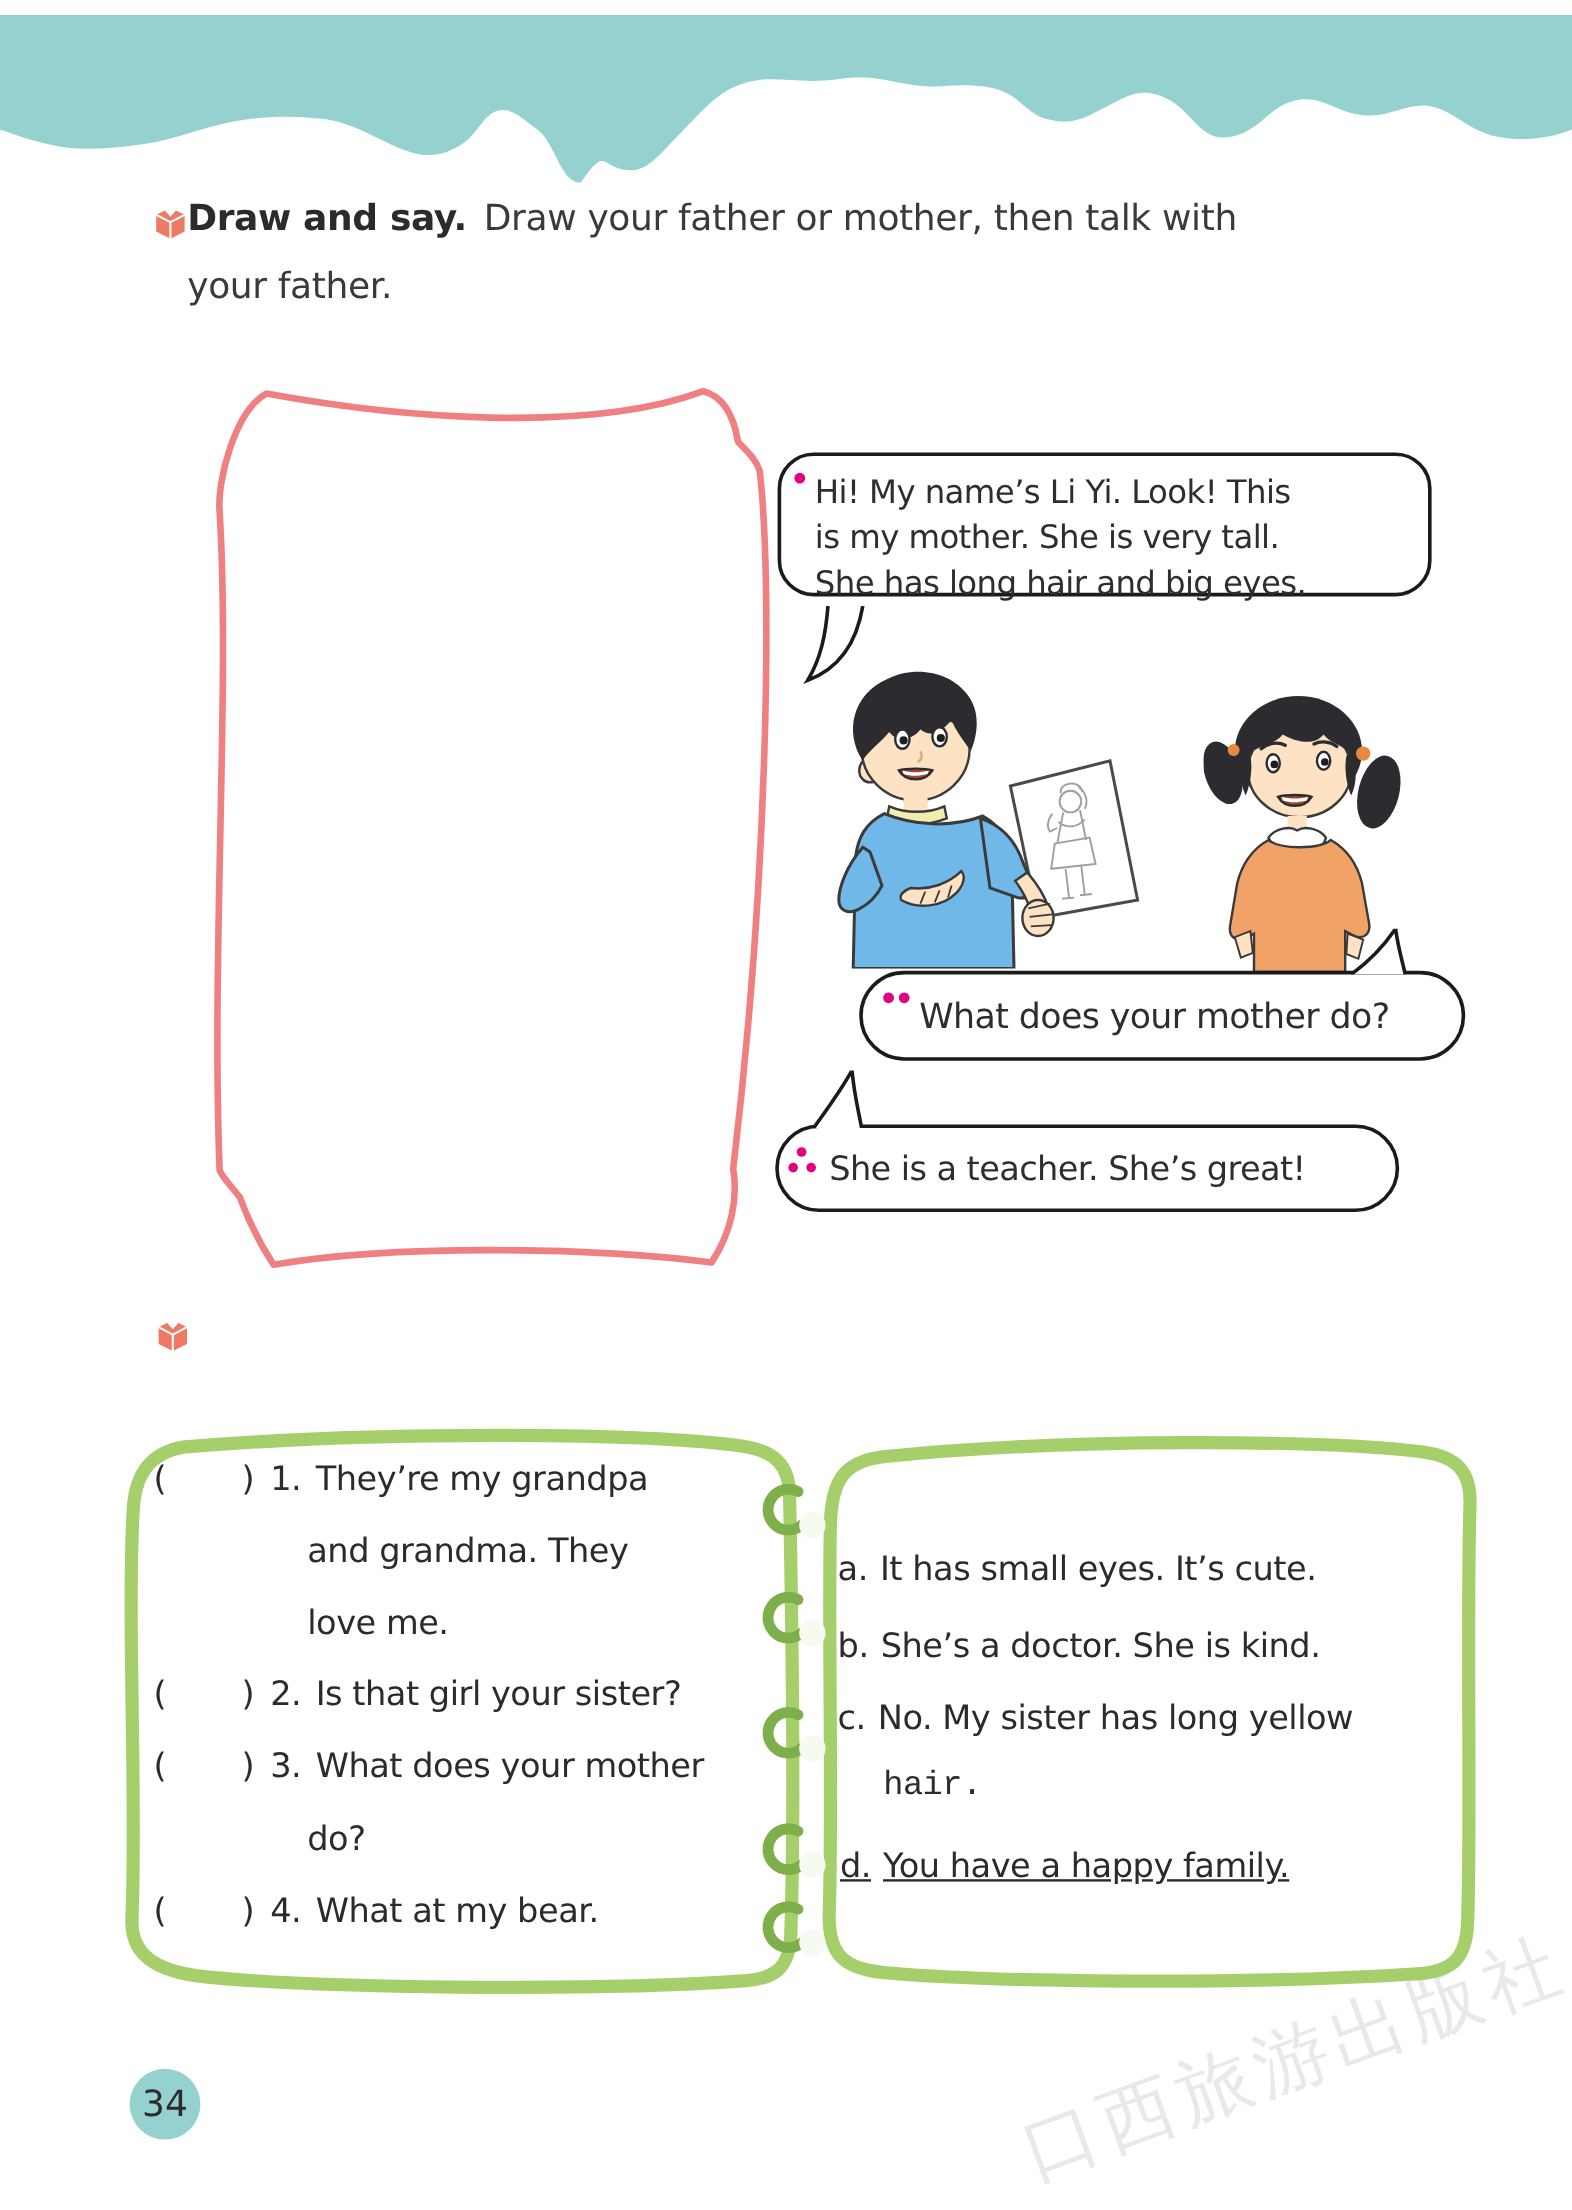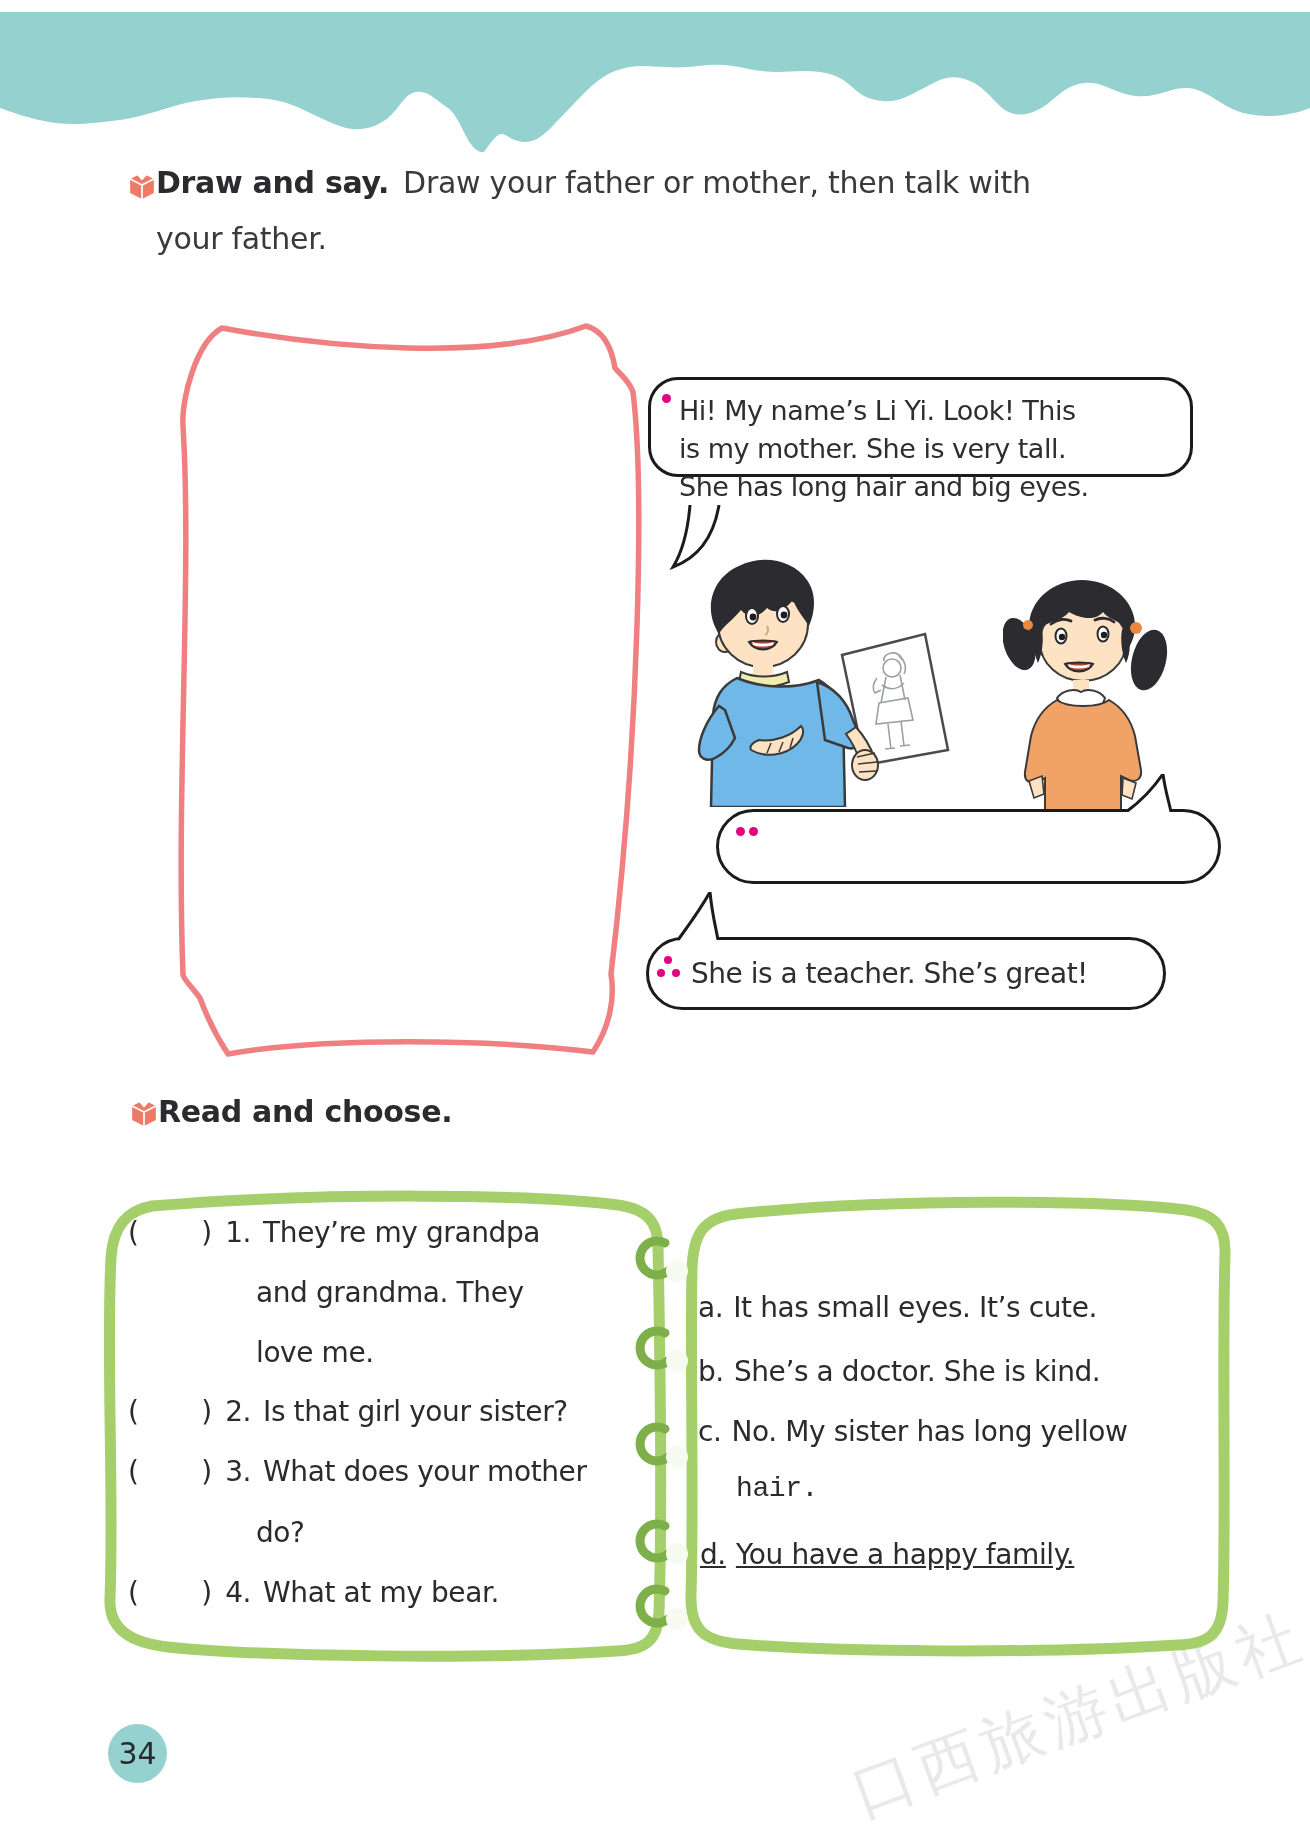--- a/index.html
+++ b/index.html
@@ -7,21 +7,21 @@
         font-family:"DejaVu Sans","Liberation Sans",sans-serif;color:#2e2e30;margin-top:12px;}
   .abs{position:absolute;}
   svg{display:block;}
 
   
   .hrow{position:absolute;font-size:30px;letter-spacing:-0.3px;white-space:nowrap;color:#3a3a3c;}
   .hrow .bold{font-weight:bold;color:#2b2b2d;margin-right:14px;}
 
   
   .bubble{position:absolute;background:#fff;border:3px solid #1b1b1b;box-sizing:border-box;}
-  .bubble1{left:648px;top:365px;width:545px;height:100px;border-radius:30px;
+  .bubble1{left:648px;top:365px;width:545px;height:120px;border-radius:30px;
            padding:12px 18px 0 28px;font-size:27px;line-height:38px;letter-spacing:-0.5px;}
   .bubble2{left:716px;top:797px;width:505px;height:75px;border-radius:38px;
            display:flex;align-items:center;padding-left:47px;font-size:29px;letter-spacing:-0.5px;}
   .bubble3{left:646px;top:925px;width:520px;height:73px;border-radius:37px;
            display:flex;align-items:center;padding-left:42px;font-size:28px;letter-spacing:-0.5px;}
   .mdot{position:absolute;background:#e5007f;border-radius:50%;width:9px;height:9px;}
 
   
   .qrow{position:absolute;font-size:28px;letter-spacing:-0.4px;white-space:nowrap;color:#2b2b2d;}
   .qrow .blank{letter-spacing:0;}
@@ -152,43 +152,41 @@
     <path d="M54 132 C40 140 32 152 28 168 L22 204 C21 212 26 217 34 214 L42 210 L42 242
              L118 242 L118 208 L126 212 C134 215 139 210 138 202 L132 168 C128 152 120 140 106 132
              C96 140 64 140 54 132 Z" fill="#f0a267" stroke="#3a3a3a" stroke-width="2"></path>
     <path d="M26 213 L39 208 L41 226 L31 230 Z" fill="#fde3c3" stroke="#3a3a3a" stroke-width="1.6"></path>
     <path d="M120 210 L133 215 L129 231 L119 227 Z" fill="#fde3c3" stroke="#3a3a3a" stroke-width="1.6"></path>
   </svg>
 
   <div class="bubble bubble2">
     <div class="mdot" style="left:17px;top:15px;"></div>
     <div class="mdot" style="left:30px;top:15px;"></div>
+    <span>What does your mother do?</span>
   </div>
   <svg class="abs" style="left:1118px;top:762px;" width="64" height="38" viewBox="0 0 64 38">
     <path d="M8 38 C22 28 34 16 45 0 C47 16 51 28 53 38" fill="#fff" stroke="#1b1b1b" stroke-width="3"></path>
   </svg>
 
   <div class="bubble bubble3">
     <div class="mdot" style="left:15px;top:16px;width:8px;height:8px;"></div>
     <div class="mdot" style="left:8px;top:29px;width:8px;height:8px;"></div>
     <div class="mdot" style="left:23px;top:29px;width:8px;height:8px;"></div>
     <span>She is a teacher. She’s great!</span>
   </div>
   <svg class="abs" style="left:674px;top:880px;" width="56" height="48" viewBox="0 0 56 48">
     <path d="M4 48 C14 34 26 18 36 0 C38 22 42 36 44 48" fill="#fff" stroke="#1b1b1b" stroke-width="3"></path>
   </svg>
 
   <svg class="abs" style="left:131px;top:1087px;" width="26" height="28" viewBox="0 0 24 26">
     <path fill="#ee7a66" d="M12 1 L23 6.5 V19.5 L12 25 L1 19.5 V6.5 Z"></path>
     <path fill="none" stroke="#fff" stroke-width="1.6" d="M1 6.5 L12 12.2 L23 6.5 M12 12.2 V25"></path>
     <path fill="#fff" d="M7.2 2.6 L12 8 L16.8 2.6 L12 0.4 Z"></path>
   </svg>
-  <div class="hrow" style="left:158px;top:1082px;">
-    <span class="bold">Read and choose.</span>
-  </div>
 
   <div class="watermark">口西旅游出版社</div>
 
   <svg class="abs" style="left:88px;top:1178px;" width="1160" height="492" viewBox="0 0 1160 492">
     <path d="M 64 16 C 230 2 450 4 530 15 C 558 19 570 31 570 57 C 572 160 574 330 571 422
              C 570 450 558 460 528 461 C 395 470 175 466 90 458 C 50 455 20 444 22 408
              C 26 306 18 160 23 68 C 25 33 42 20 64 16 Z" fill="#fff" stroke="#a5cf6b" stroke-width="11"></path>
     <path d="M 648 24 C 800 8 1020 10 1098 20 C 1126 24 1138 36 1137 64 C 1134 160 1138 330 1135 412
              C 1134 442 1122 454 1090 455 C 950 464 740 462 650 454 C 615 451 602 439 603 404
              C 606 312 602 172 604 80 C 605 44 615 28 648 24 Z" fill="#fff" stroke="#a5cf6b" stroke-width="11"></path>

